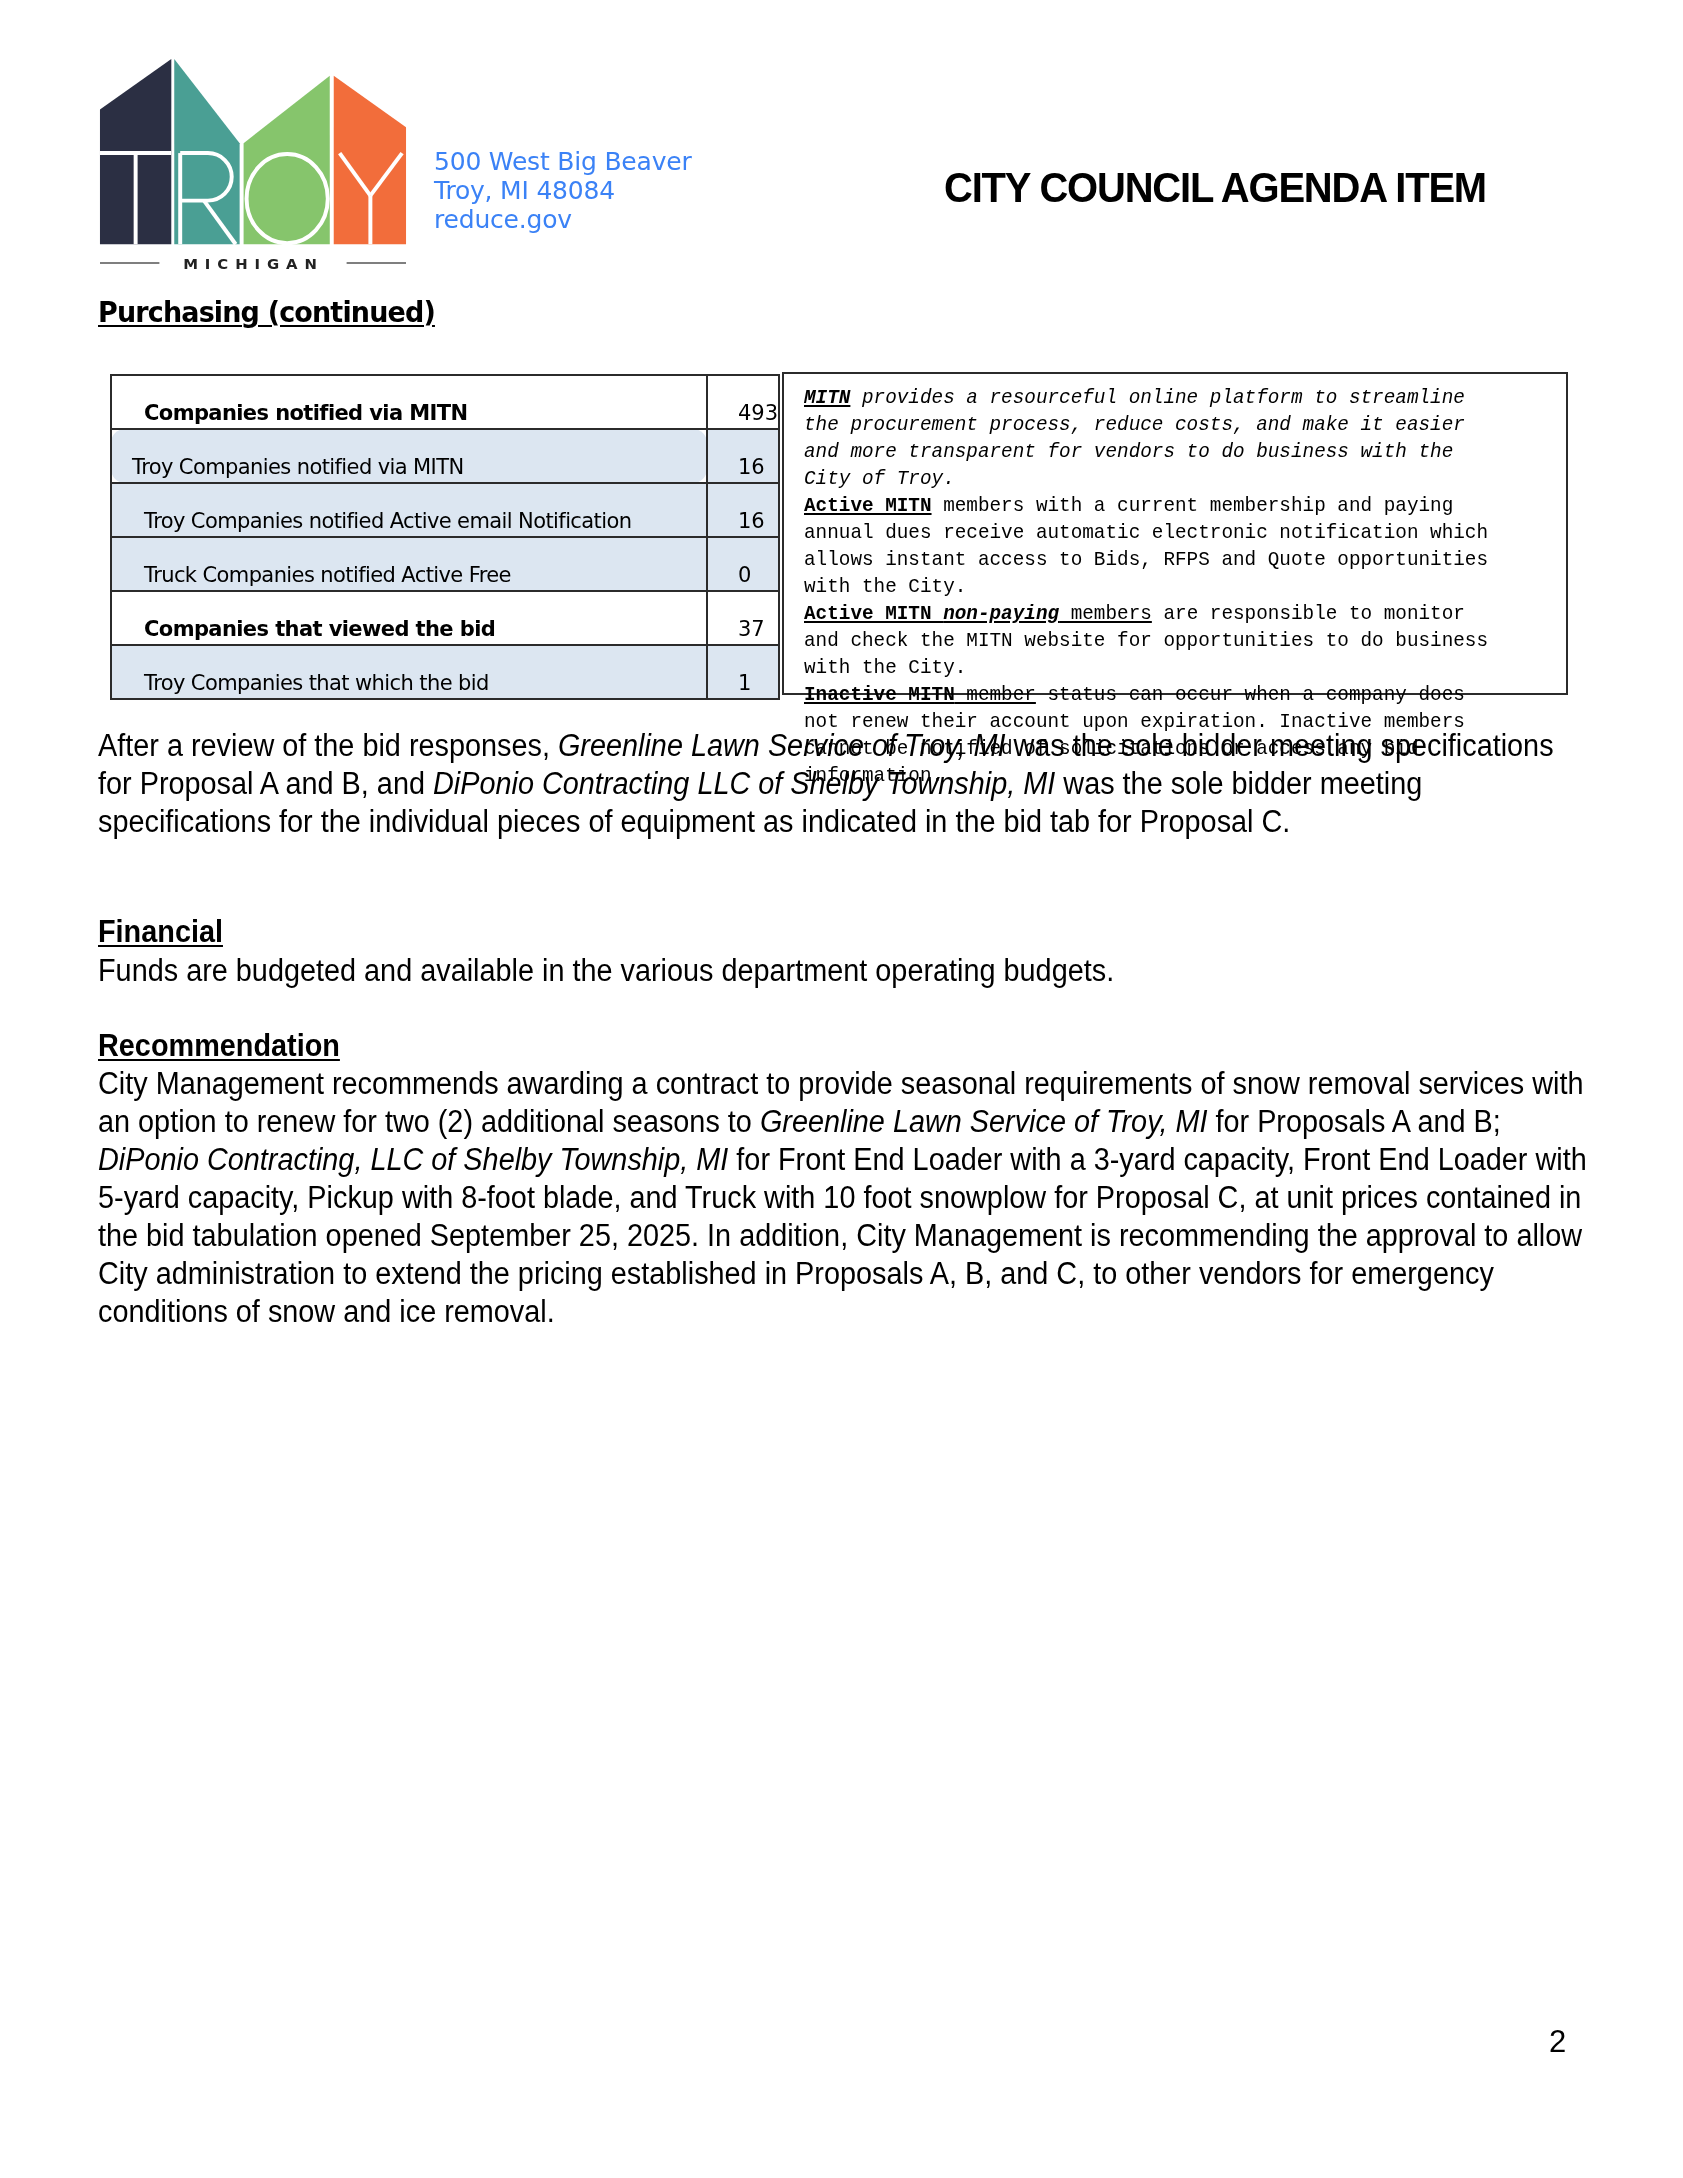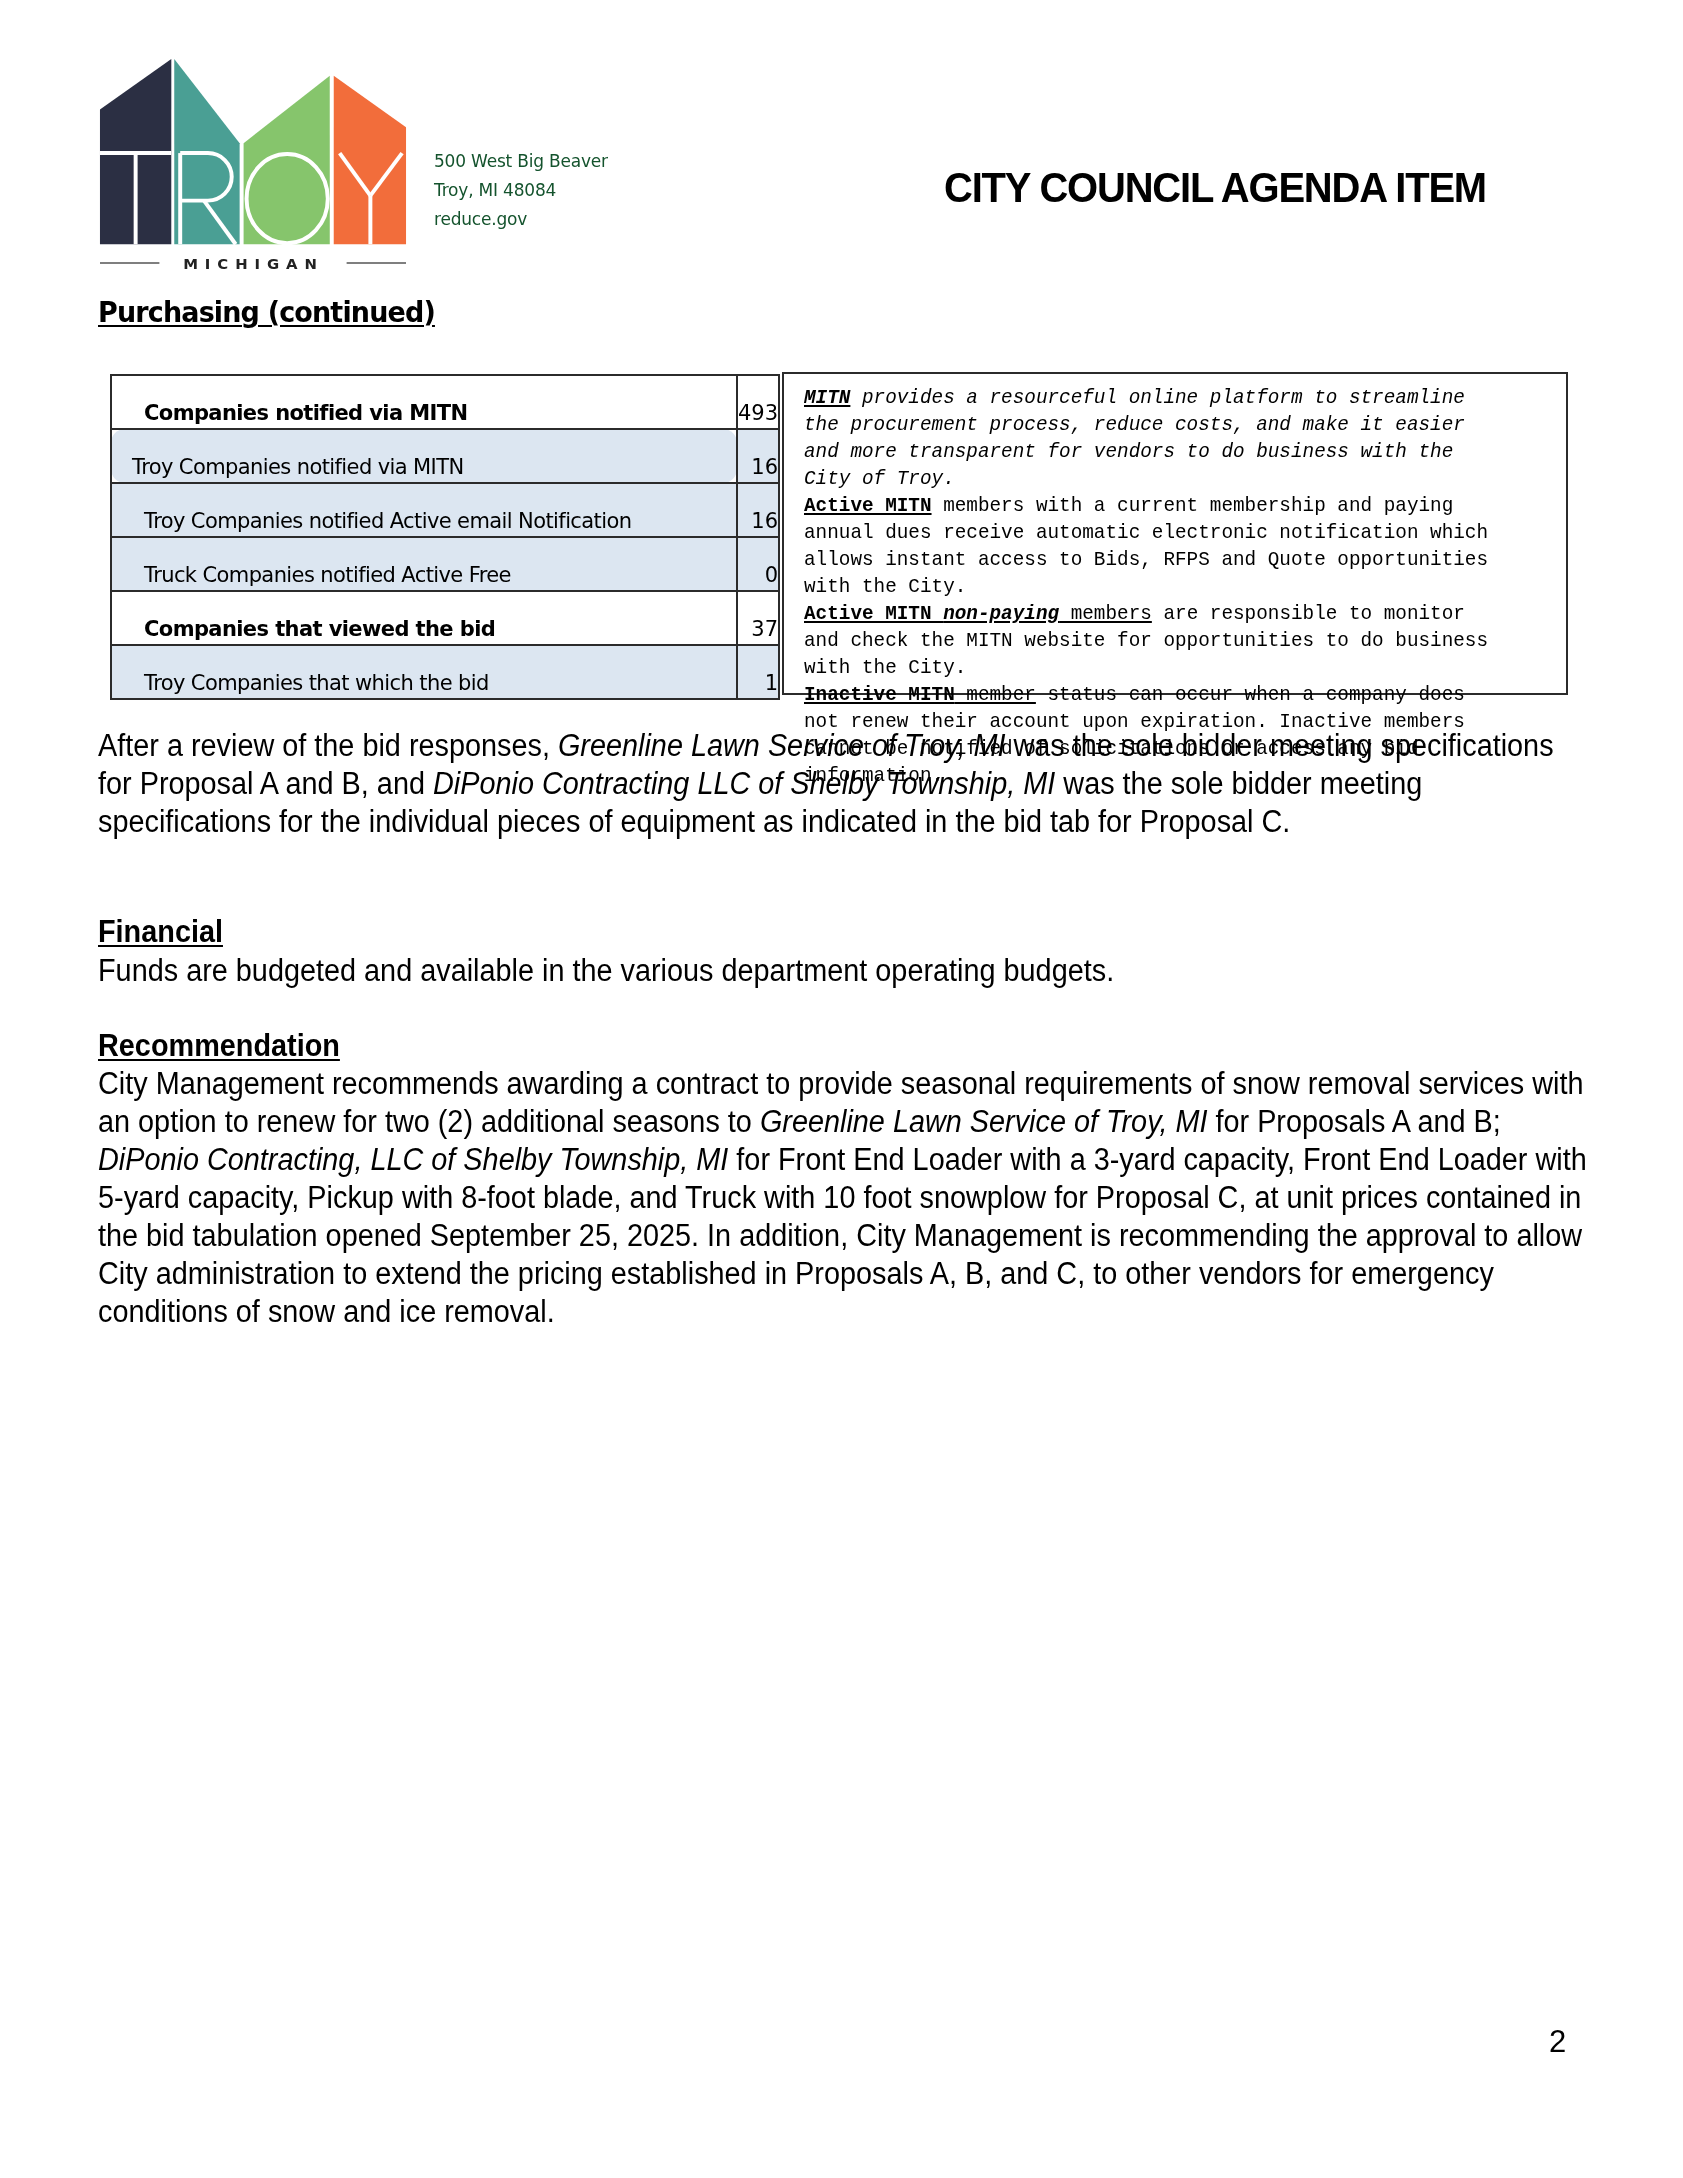--- a/index.html
+++ b/index.html
@@ -3,40 +3,40 @@
 <meta charset="utf-8">
 <style>
   html, body { margin: 0; padding: 0; background: #ffffff; }
   body { width: 1683px; height: 2178px; position: relative; overflow: hidden;
          font-family: "Liberation Sans", sans-serif; color: #000; }
 
   
   .logo { position: absolute; left: 97px; top: 55px; width: 313px; height: 214px; }
   .logo svg { display: block; }
   .address { position: absolute; left: 434px; top: 147px; font-family: "DejaVu Sans", sans-serif;
-             font-size: 17px; color: #14532d; line-height: 29px; letter-spacing: -0.2px; }
+             font-size: 25px; color: #3b82f6; line-height: 29px; letter-spacing: -0.2px; }
   .address div { white-space: nowrap; }
 
   .doc-title { position: absolute; left: 944px; top: 162px; width: 614px;
                font-family: "Liberation Sans", sans-serif; font-weight: bold; font-size: 43px;
                letter-spacing: -1.3px; transform: scaleX(0.93); transform-origin: left top;
                white-space: nowrap; line-height: 50px; }
 
   .section-heading { position: absolute; left: 98px; font-weight: bold; text-decoration: underline;
                      text-decoration-thickness: 2px; text-underline-offset: 3px; white-space: nowrap; }
   .h-purchasing { top: 295px; font-family: "DejaVu Sans", sans-serif; font-size: 29px;
                   letter-spacing: -0.9px; transform: scaleX(0.93); transform-origin: left top; }
 
   
   .stats-table { position: absolute; left: 110px; top: 374px; width: 670px; border-collapse: collapse;
                  font-family: "DejaVu Sans", sans-serif; font-size: 21px; }
   .stats-table td { border: 2px solid #2b2b2b; height: 49px; padding: 0; vertical-align: bottom; }
   .stats-table td.label { width: 592px; padding-left: 32px; padding-bottom: 3px; white-space: nowrap;
                           letter-spacing: -0.6px; }
-  .stats-table td.value { text-align: right; padding-bottom: 3px; }
+  .stats-table td.value { text-align: left; padding-bottom: 3px; padding-left: 30px; }
   .stats-table tr.shaded td { background: #dce6f1; }
   .stats-table tr.bold td.label { font-weight: bold; }
   .stats-table td.indent { padding-left: 20px; border-radius: 14px; }
 
   
   .info-box { position: absolute; left: 782px; top: 372px; width: 782px; height: 319px;
               border: 2px solid #2b2b2b; box-sizing: content-box;
               font-family: Liberation Mono, monospace; font-size: 21px; line-height: 27px; }
   .info-box .inner { position: absolute; left: 20px; top: 10px; width: 752px;
                      transform: scaleX(0.92); transform-origin: left top; }

